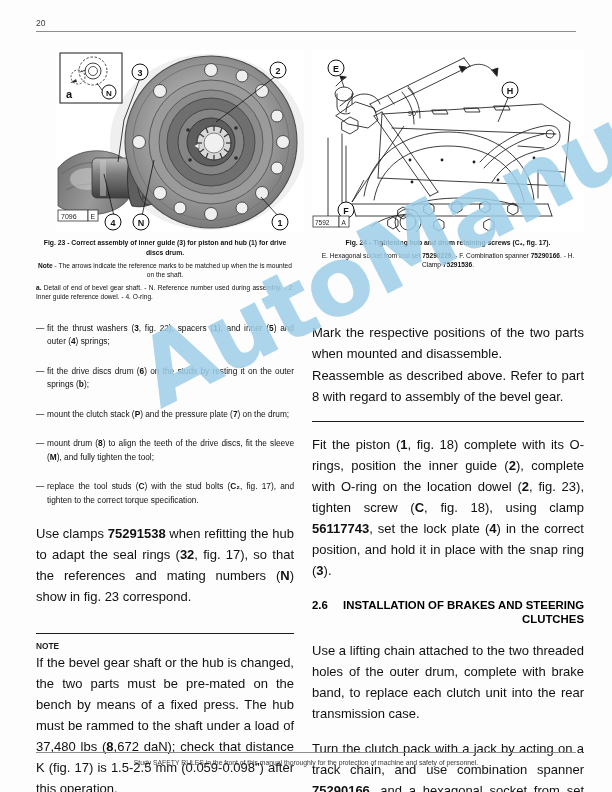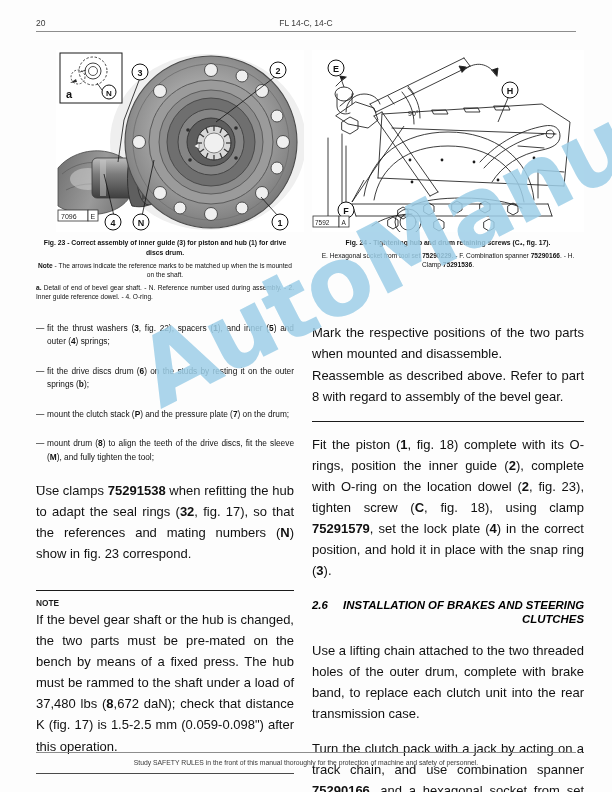--- a/index.html
+++ b/index.html
@@ -126,21 +126,20 @@
     font-size: 8.3px; font-weight: bold; display: block; margin-bottom: 1px;
   }
 
   .h2 {
     display: flex;
     font-size: 11.4px;
     font-weight: bold;
     line-height: 1.3;
     margin: 16px 0 13px 0;
     color: #000;
-    font-style: italic;
   }
   .h2 .num { width: 30px; flex: 0 0 30px; }
   .h2 .txt { flex: 1; text-align: right; }
 
   
   .footer {
     position: absolute; left: 36px; top: 752px; width: 540px;
   }
   .footer .rule {
     width: 540px; height: 1px; background: #8d8d8d; margin-bottom: 6px;
@@ -149,21 +148,20 @@
     font-size: 6.8px; text-align: center; color: #3a3a3a;
   }
 </style>
 </head>
 <body>
 
 <div class="page">
 
   <div class="header">
     <span class="pagenum">20</span>
-    <span class="doctitle">FL 14-C, 14-C</span>
     <div class="rule"></div>
   </div>
 
   <div class="watermark">AutoManual</div>
 
   <div class="fig-left">
     <svg width="248" height="182" viewBox="0 0 248 182" xmlns="http://www.w3.org/2000/svg">
       <defs>
         <radialGradient id="hubg" cx="48%" cy="45%" r="62%">
           <stop offset="0%" stop-color="#d8d8d8"></stop>
@@ -445,20 +443,21 @@
       <span>mount the clutch stack (<b>P</b>) and the pressure plate (<b>7</b>) on the drum;</span>
     </div>
 
     <div class="bullet">
       <span class="dash">—</span>
       <span>mount drum (<b>8</b>) to align the teeth of the drive discs, fit the sleeve (<b>M</b>), and fully tighten the tool;</span>
     </div>
 
     <div class="bullet">
       <span class="dash">—</span>
+      <span>replace the tool studs (<b>C</b>) with the stud bolts (<b>C₂</b>, fig. 17), and tighten to the correct torque specification.</span>
     </div>
 
     <div class="para" style="margin-top:12px;">Use clamps <b>75291538</b> when refitting the hub to adapt the seal rings (<b>32</b>, fig. 17), so that the references and mating numbers (<b>N</b>) show in fig. 23 correspond.</div>
 
     <div class="hr" style="margin-top:26px;"></div>
 
     <div class="notebox">
       <span class="lab">NOTE</span>
       <div class="para">If the bevel gear shaft or the hub is changed, the two parts must be pre-mated on the bench by means of a fixed press. The hub must be rammed to the shaft under a load of 37,480 lbs (<b>8</b>,672 daN); check that distance K (fig. 17) is 1.5-2.5 mm (0.059-0.098") after this operation.</div>
     </div>
@@ -466,21 +465,21 @@
     <div class="hr thin" style="margin-top:16px;"></div>
   </div>
 
   <div class="col-right">
 
     <div class="para tight">Mark the respective positions of the two parts when mounted and disassemble.</div>
     <div class="para" style="margin-top:-10px;">Reassemble as described above.  Refer to part 8 with regard to assembly of the bevel gear.</div>
 
     <div class="hr"></div>
 
-    <div class="para" style="margin-top:12px;">Fit the piston (<b>1</b>, fig. 18) complete with its O-rings, position the inner guide (<b>2</b>), complete with O-ring on the location dowel (<b>2</b>, fig. 23), tighten screw (<b>C</b>, fig. 18), using clamp <b>75291579</b>, set the lock plate (<b>4</b>) in the correct position, and hold it in place with the snap ring (<b>3</b>).</div>
+    <div class="para" style="margin-top:12px;">Fit the piston (<b>1</b>, fig. 18) complete with its O-rings, position the inner guide (<b>2</b>), complete with O-ring on the location dowel (<b>2</b>, fig. 23), tighten screw (<b>C</b>, fig. 18), using clamp <b>56117743</b>, set the lock plate (<b>4</b>) in the correct position, and hold it in place with the snap ring (<b>3</b>).</div>
 
     <div class="h2">
       <span class="num">2.6</span>
       <span class="txt">INSTALLATION OF BRAKES AND STEERING CLUTCHES</span>
     </div>
 
     <div class="para">Use a lifting chain attached to the two threaded holes of the outer drum, complete with brake band, to replace each clutch unit into the rear transmission case.</div>
     <div class="para">Turn the clutch pack with a jack by acting on a track chain, and use combination spanner <b>75290166</b>, and a hexagonal socket from set <b>75290229</b> to fully tighten the retaining screws (<b>C₄</b>).  If necessary, clamp <b>52924534</b> (fig. 24) can also be employed.</div>
   </div>
 

